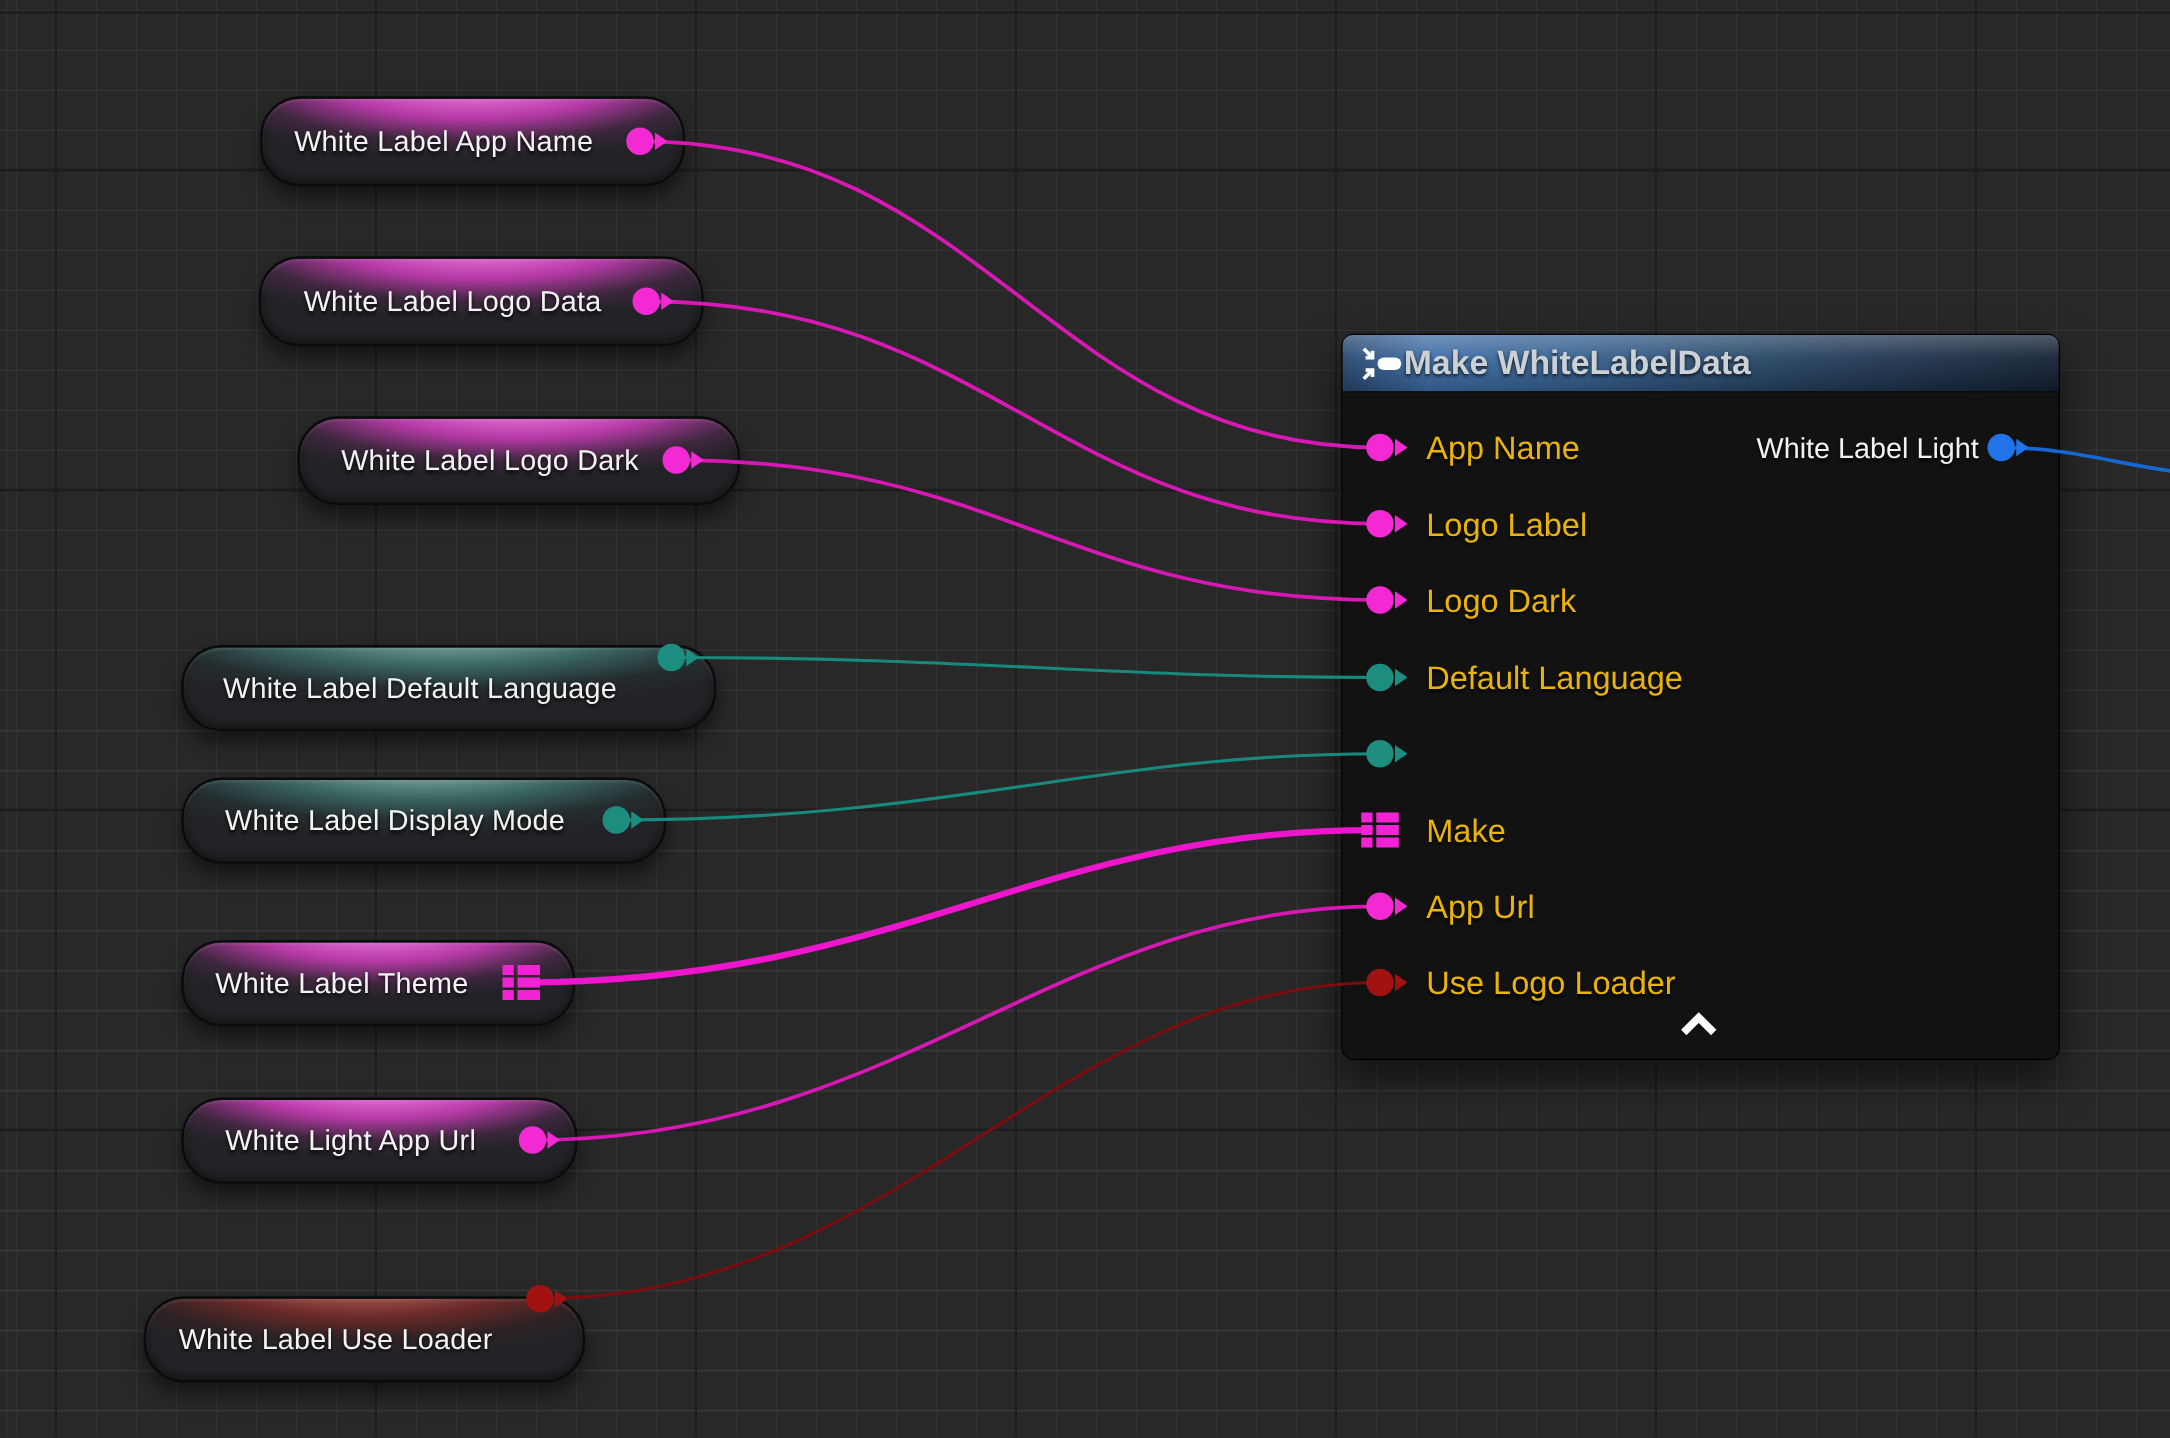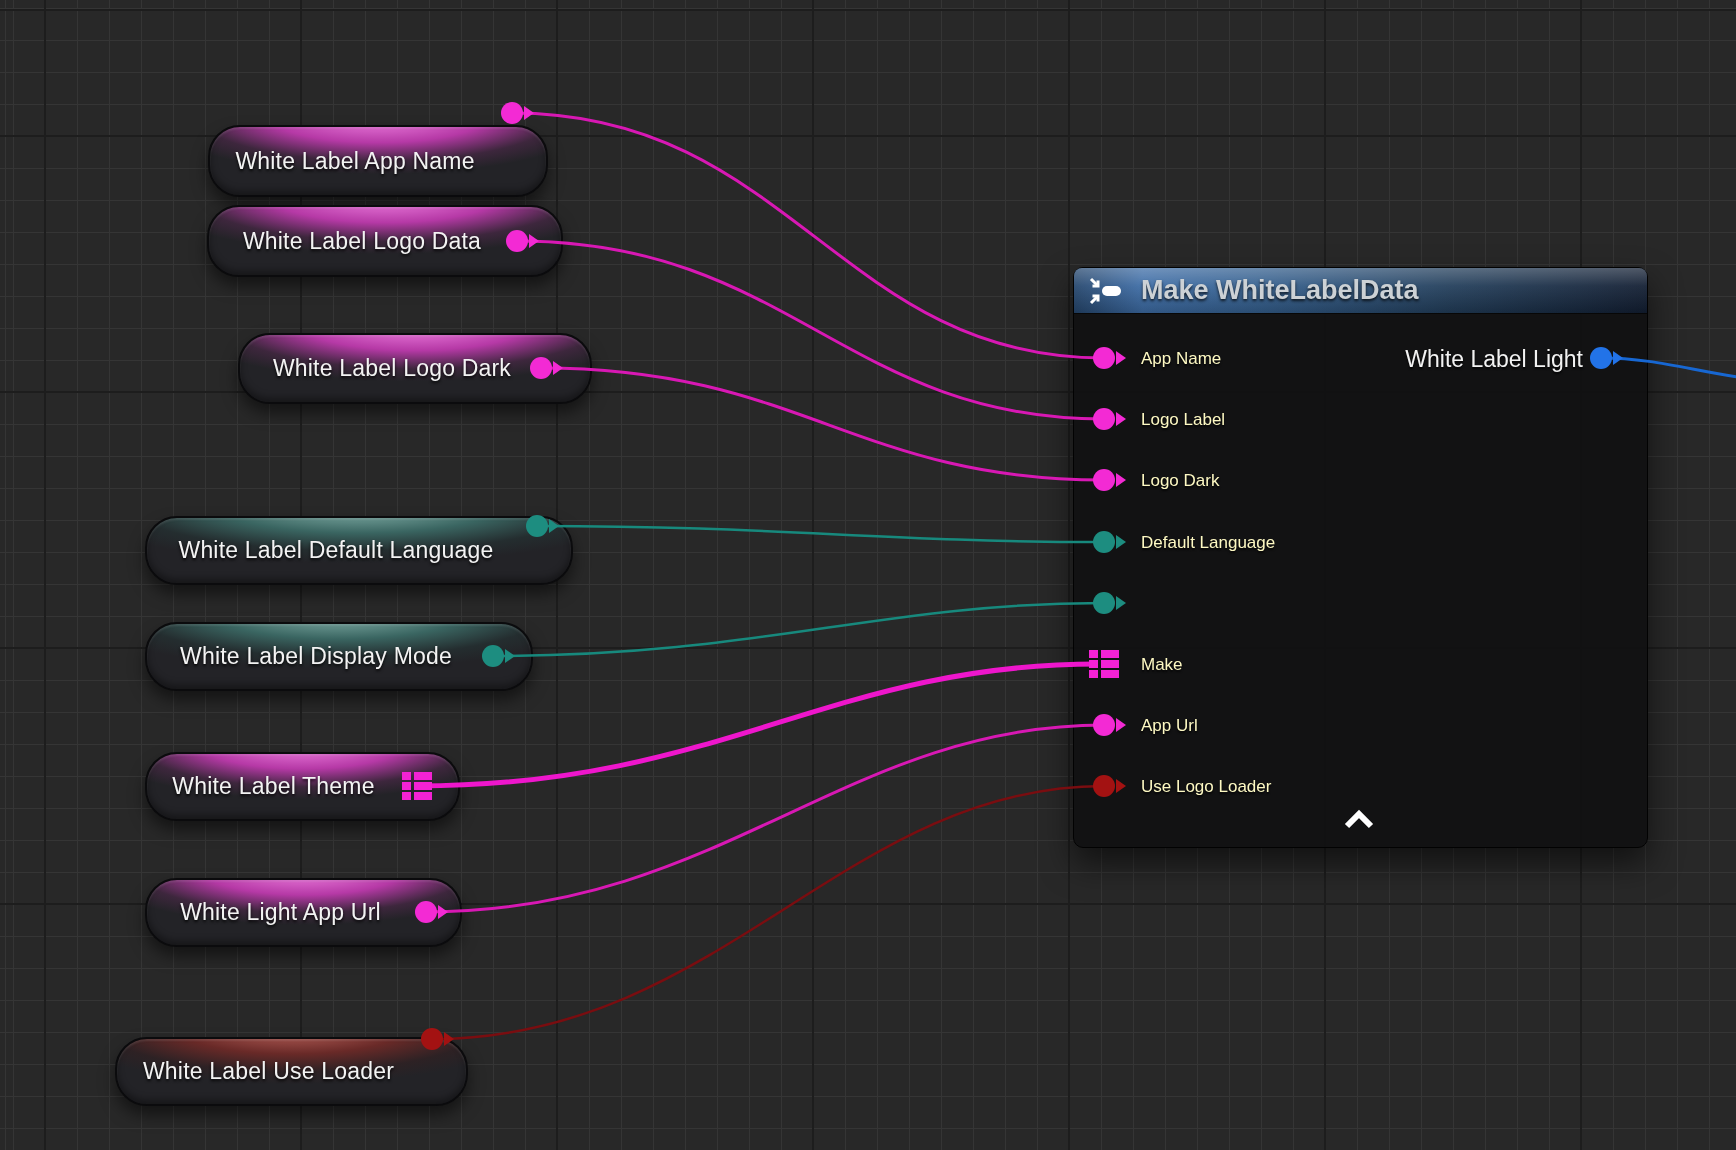--- a/index.html
+++ b/index.html
@@ -46,26 +46,26 @@
     position:absolute;z-index:1;left:1073px;top:267px;width:573px;height:579px;
     background:rgba(17,17,18,0.95);
     border:1.5px solid #020202;border-radius:10px;
     box-shadow:0 16px 32px rgba(0,0,0,0.55);
   }
   .make-header{
     height:46px;border-radius:8px 8px 0 0;border-bottom:1px solid #070707;
     background:
       linear-gradient(180deg,rgba(255,255,255,0.26) 0%,rgba(255,255,255,0.06) 40%,rgba(0,0,0,0.2) 100%),
       linear-gradient(90deg,#26476e 0%,#3e6da6 12%,#35608f 32%,#233f5c 65%,#131f33 100%);
-    display:flex;align-items:center;gap:18px;padding:0 13px;box-sizing:border-box;
+    display:flex;align-items:center;gap:0;padding:0 13px;box-sizing:border-box;
   }
   .make-title{font-size:27px;font-weight:bold;color:#ccd1d5;text-shadow:0 2px 3px rgba(0,0,0,0.75);}
   .prow{position:absolute;left:0;width:100%;height:32px;}
   .prow .in-label{position:absolute;left:67px;top:50%;transform:translateY(-50%);
-    color:#fef9c3;font-size:17px;text-shadow:0 2px 2px rgba(0,0,0,0.8);white-space:nowrap;}
+    color:#eab308;font-size:26px;text-shadow:0 2px 2px rgba(0,0,0,0.8);white-space:nowrap;}
   .prow .out-label{position:absolute;right:64px;top:50%;transform:translateY(-50%);
     color:#f2f2f2;font-size:23px;text-shadow:0 2px 2px rgba(0,0,0,0.8);white-space:nowrap;}
   .chevron{position:absolute;left:1343px;top:809px;z-index:3;width:32px;height:22px;cursor:pointer;}
   .wires{position:absolute;inset:0;z-index:2;pointer-events:none;}
   .wires path{pointer-events:stroke;}
 </style>
 </head>
 <body>
 
 <div class="canvas">
@@ -76,21 +76,21 @@
     <path d="M517 241 C790 241 845 419 1104 419" stroke="#d818b4" stroke-width="3"></path>
     <path d="M541 368 C800 368 855 480 1104 480" stroke="#d818b4" stroke-width="3"></path>
     <path d="M537 526 C780 526 880 542 1104 542" stroke="#17897d" stroke-width="2.5"></path>
     <path d="M493 656 C760 656 880 603 1104 603" stroke="#17897d" stroke-width="2.5"></path>
     <path d="M417 786 C720 786 830 664 1098 664" stroke="#ee16cc" stroke-width="5"></path>
     <path d="M426 912 C720 912 845 725 1104 725" stroke="#d818b4" stroke-width="3"></path>
     <path d="M432 1039 C720 1039 845 786 1104 786" stroke="#7a0d10" stroke-width="2.5"></path>
     <path d="M1601 358 C1655 358 1692 371 1745 378" stroke="#1767d2" stroke-width="3"></path>
   </svg>
 
-  <div class="getter g-magenta" style="left:208px;top:77px;width:340px;height:72px;margin-top:48px;">
+  <div class="getter g-magenta" style="left:208px;top:77px;width:340px;height:72px;">
     <span>White Label App Name</span>
   </div>
   <div class="getter g-magenta" style="left:207px;top:205px;width:356px;height:72px;">
     <span>White Label Logo Data</span>
   </div>
   <div class="getter g-magenta" style="left:238px;top:333px;width:354px;height:71px;">
     <span>White Label Logo Dark</span>
   </div>
   <div class="getter g-teal" style="left:145px;top:492px;width:428px;height:69px;margin-top:24px;">
     <span>White Label Default Language</span>

